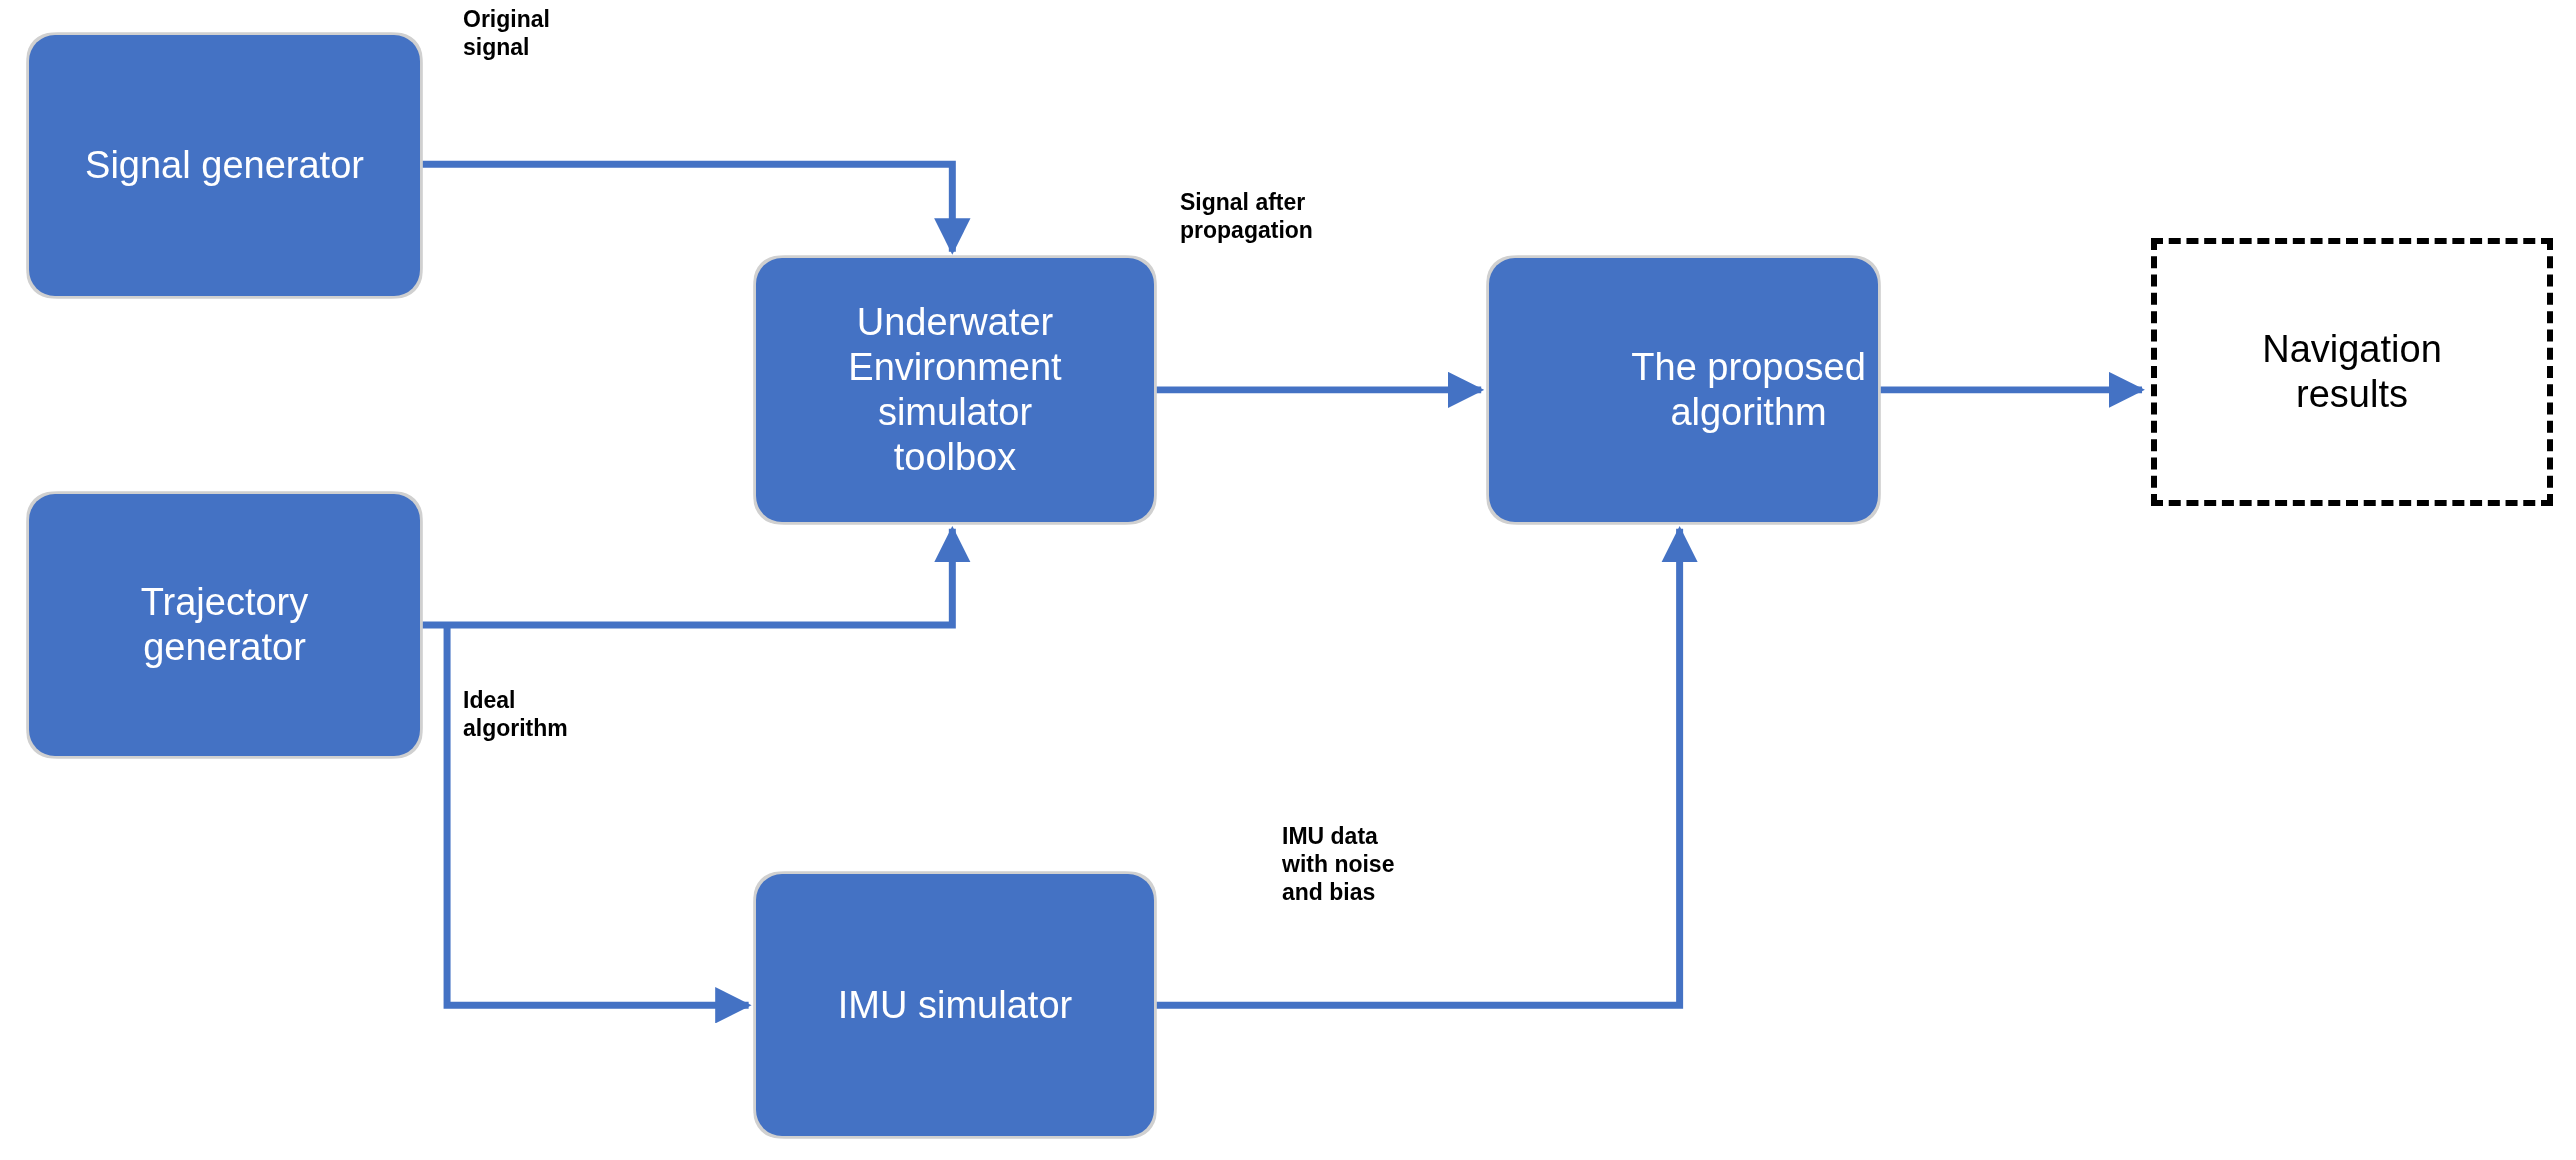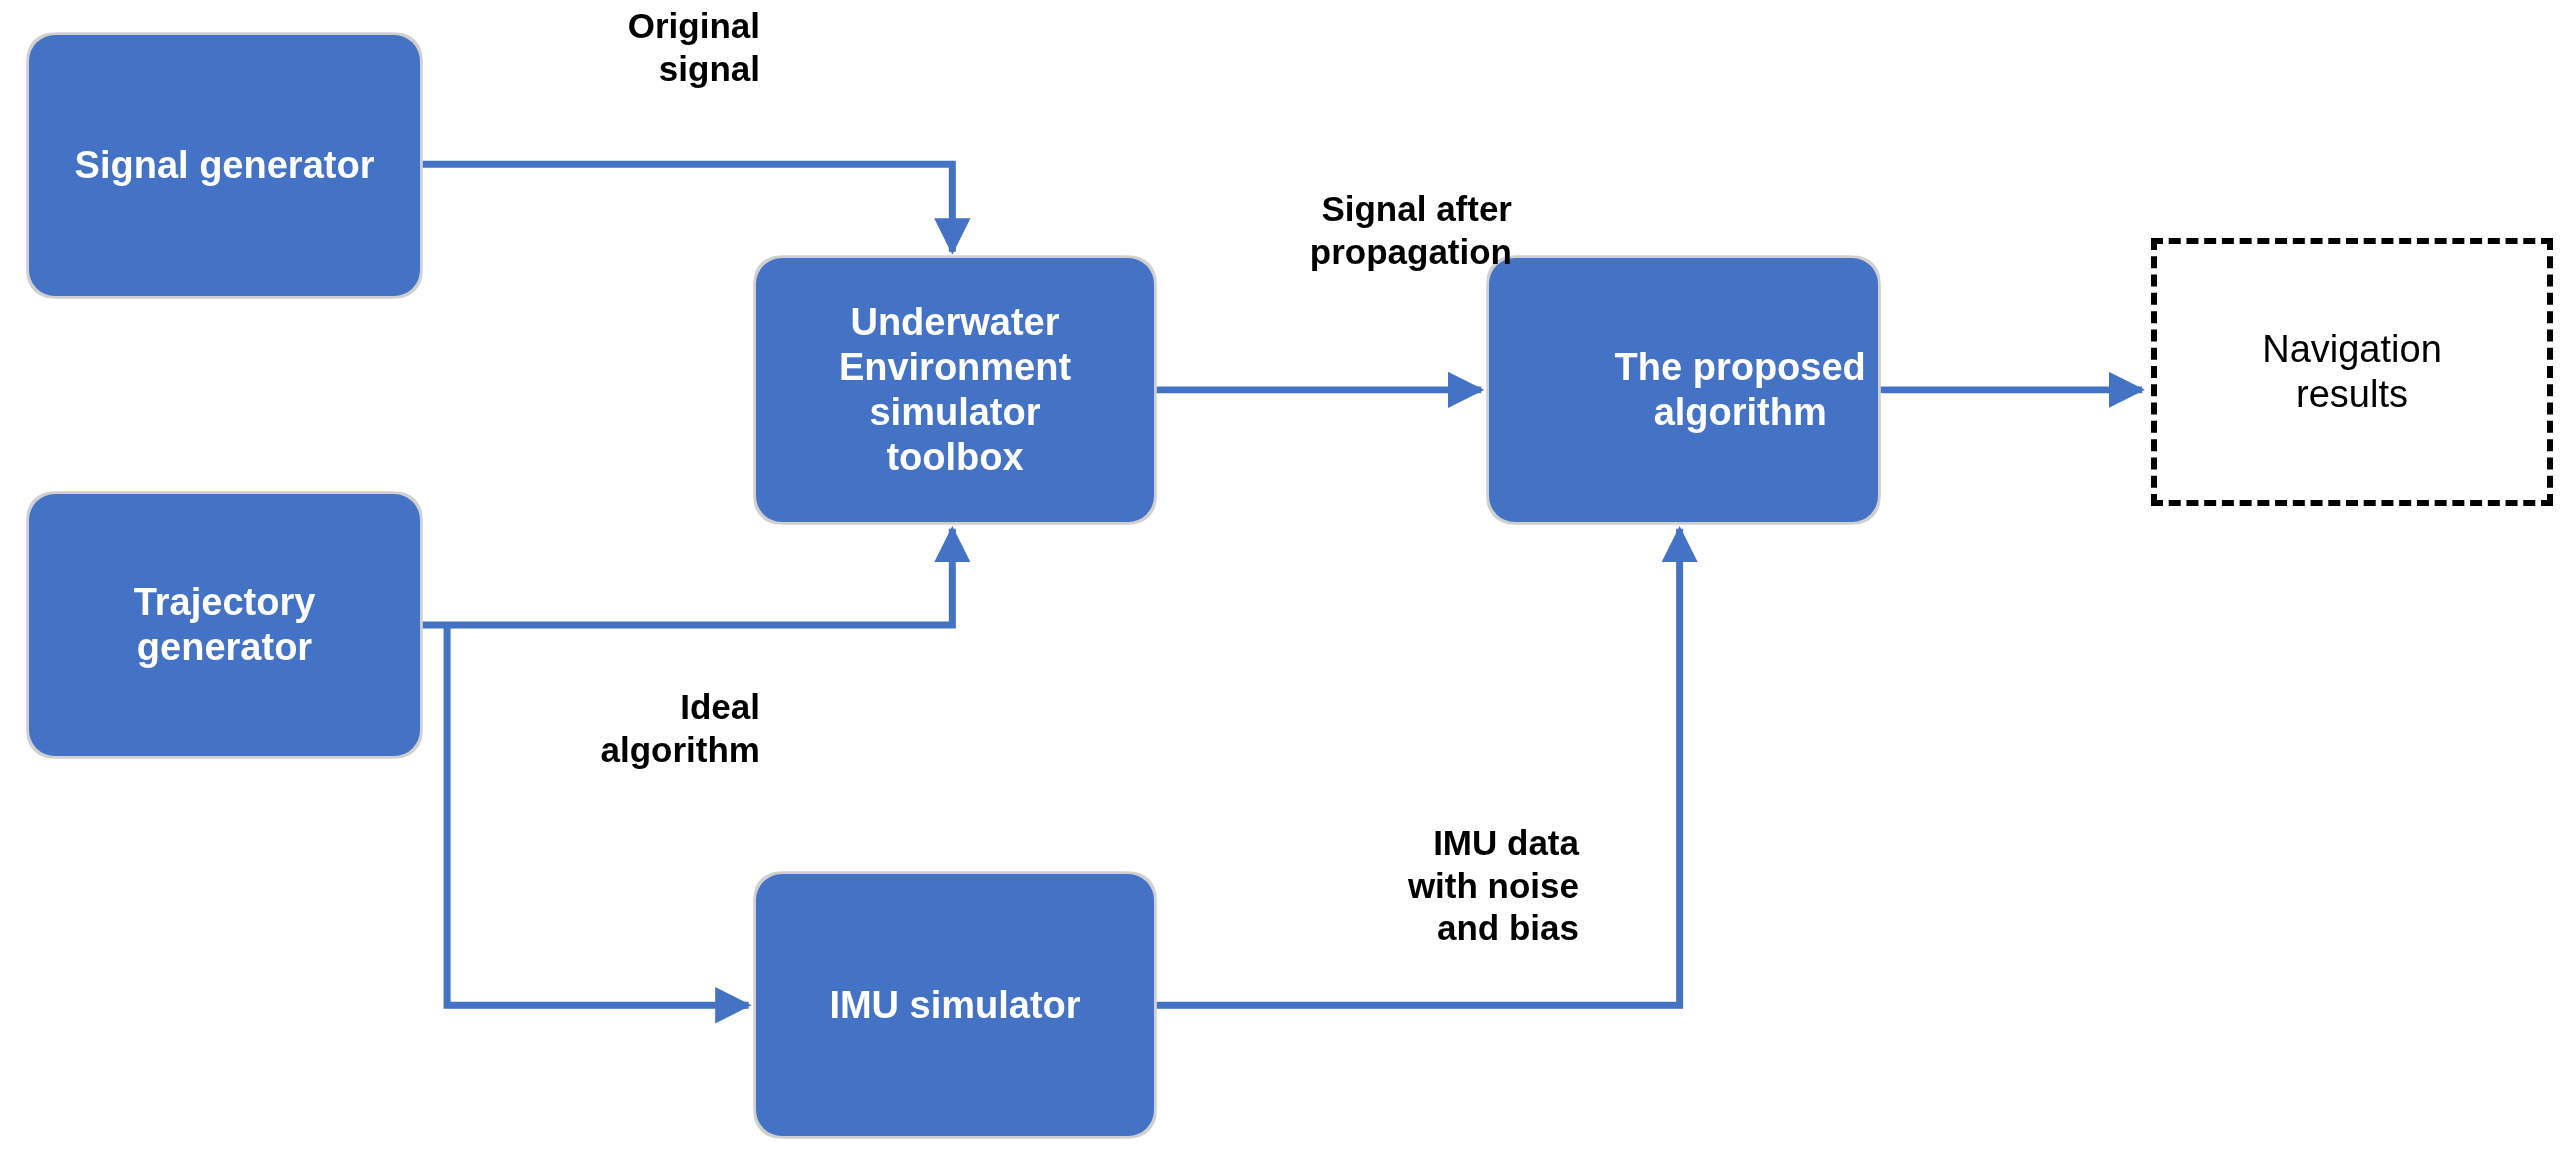--- a/index.html
+++ b/index.html
@@ -30,21 +30,21 @@
     background: #4472C4;
     color: #ffffff;
     font-size: 38px;
     line-height: 1.18;
     font-weight: 400;
     padding: 5.2px 12.2px;
     box-shadow: 2.6px 2.6px 0 0 #d0d0d0, -2.6px -2.6px 0 0 #d0d0d0,
                 2.6px -2.6px 0 0 #d0d0d0, -2.6px 2.6px 0 0 #d0d0d0;
     z-index: 3;
   }
-  .node .label { white-space: pre-line; font-weight: bold; }
+  .node .label { white-space: pre-line; }
 
   .node-dashed {
     position: absolute;
     box-sizing: border-box;
     display: flex;
     align-items: center;
     justify-content: center;
     text-align: center;
     background: #ffffff;
     color: #000000;
@@ -56,24 +56,24 @@
     padding: 5.2px 12.2px;
     box-shadow: none;
     z-index: 3;
   }
   .node-dashed .label { white-space: pre-line; }
 
   
   .edge-label {
     position: absolute;
     color: #000000;
-    font-size: 35px;
+    font-size: 23px;
     font-weight: bold;
     line-height: 1.22;
-    text-align: right;
+    text-align: left;
     white-space: pre-line;
     z-index: 4;
   }
 
   
   #wires {
     position: absolute;
     left: 0;
     top: 0;
     width: 2576px;

